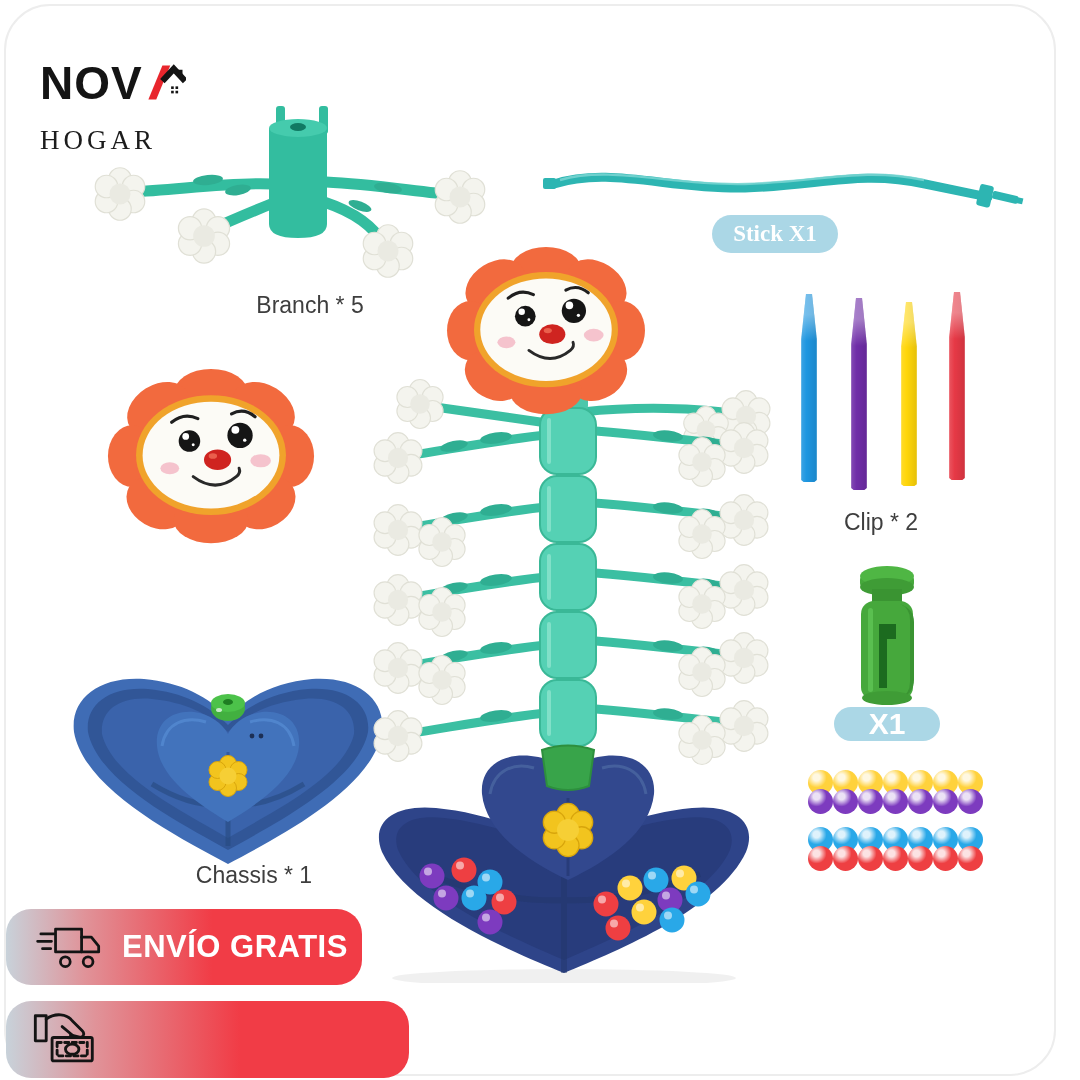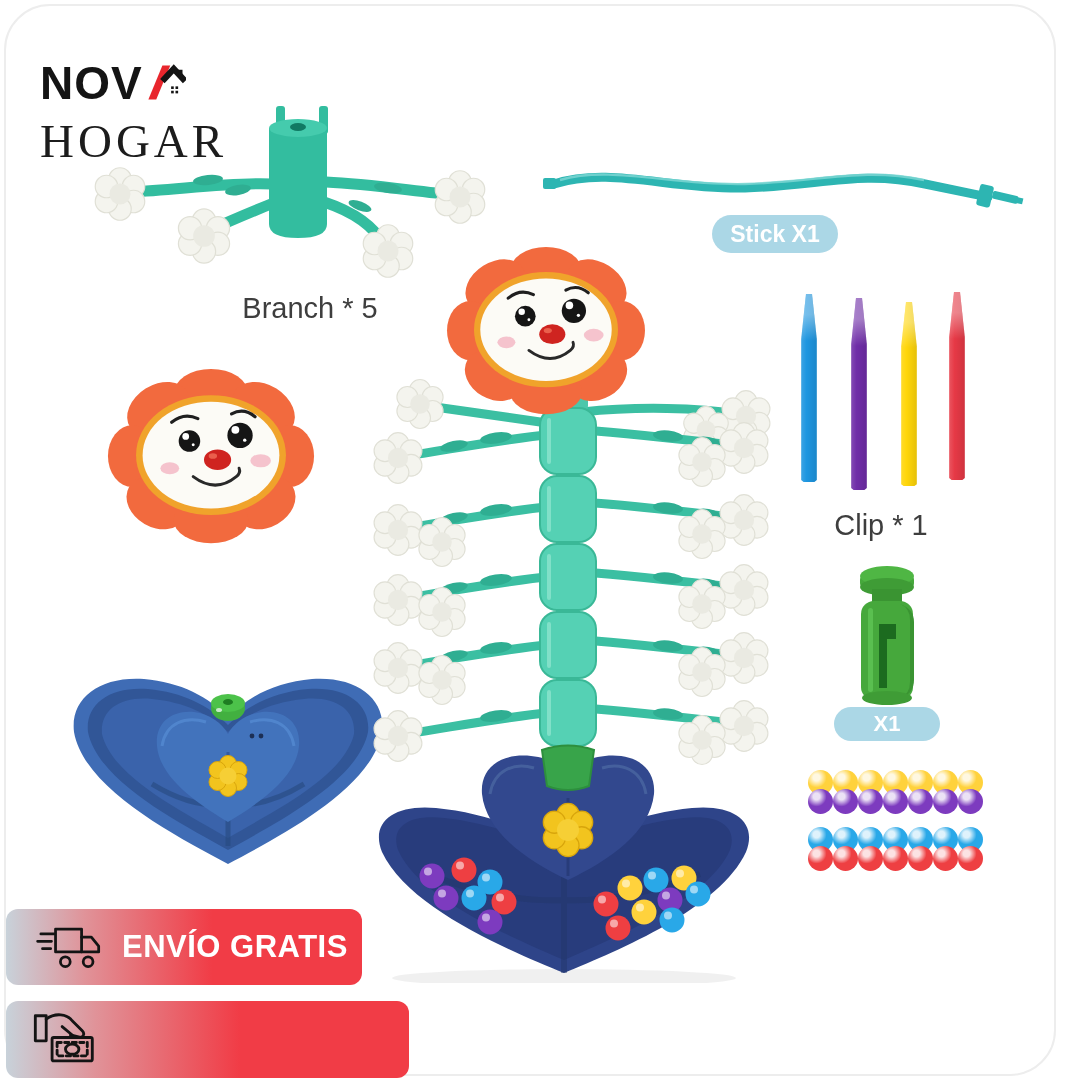--- a/index.html
+++ b/index.html
@@ -5,28 +5,28 @@
   html,body{margin:0;padding:0;background:#ffffff;}
   .canvas{position:relative;width:1060px;height:1080px;background:#ffffff;overflow:hidden;
           font-family:"Liberation Sans",sans-serif;}
   .frame{position:absolute;inset:4px;border:2px solid #ededed;border-radius:46px;pointer-events:none;}
 
   
   .logo{position:absolute;left:40px;top:60px;}
   .logo-row{display:flex;align-items:flex-start;}
   .logo-nov{font-size:46px;font-weight:800;letter-spacing:1px;color:#141414;line-height:1;}
   .logo-a{width:42px;height:44px;margin-left:1px;}
-  .logo-hogar{font-family:"Liberation Serif",serif;font-size:47px;letter-spacing:4px;color:#1c1c1c;margin-top:8px;}
-
-  
-  .part-label{position:absolute;transform:translateX(-50%);font-size:29px;color:var(--label-gray,#3e3e3e);white-space:nowrap;}
+  .logo-hogar{font-family:"Liberation Serif",serif;font-size:27px;letter-spacing:4px;color:#1c1c1c;margin-top:19px;}
+
+  
+  .part-label{position:absolute;transform:translateX(-50%);font-size:23px;color:var(--label-gray,#3e3e3e);white-space:nowrap;}
   .badge{position:absolute;transform:translateX(-50%);background:var(--badge-blue,#abd7e6);color:#ffffff;
          font-weight:bold;border-radius:22px;display:flex;align-items:center;justify-content:center;white-space:nowrap;}
-  .badge.stick{left:775px;top:215px;width:126px;height:38px;font-size:23px;}
-  .badge.lock{left:887px;top:707px;width:106px;height:34px;font-size:22px;}
+  .badge.stick{left:775px;top:215px;width:126px;height:38px;font-size:23px;font-family:Liberation Serif, serif;}
+  .badge.lock{left:887px;top:707px;width:106px;height:34px;font-size:30px;}
 
   
   .branch-svg{position:absolute;left:88px;top:98px;}
   .stick-svg{position:absolute;left:540px;top:156px;}
   .flower-svg{position:absolute;left:92px;top:368px;}
   .lock-svg{position:absolute;left:848px;top:560px;}
   .chassis-svg{position:absolute;left:56px;top:624px;}
   .toy-svg{position:absolute;left:368px;top:238px;}
 
   
@@ -39,21 +39,21 @@
 
   
   .beads-grid{position:absolute;left:808px;top:770px;}
   .bead-row{display:flex;height:25px;}
   .bead-row:nth-child(2){margin-top:-6px;}
   .bead-row:nth-child(3){margin-top:13px;}
   .bead-row:nth-child(4){margin-top:-6px;}
   .bead{width:25px;height:25px;border-radius:50%;}
 
   
-  .banner{position:absolute;display:flex;align-items:center;border-radius:12px;
+  .banner{position:absolute;display:flex;align-items:center;border-radius:25px;
           background:linear-gradient(90deg,var(--banner-start,#c8d2da) 0%,#e09399 22%,var(--accent-red,#f13c46) 58%,var(--accent-red,#f13c46) 100%);}
   .banner .txt{color:#ffffff;font-weight:800;letter-spacing:.5px;}
   .banner1{left:6px;top:909px;width:356px;height:76px;}
   .banner1 .ic{margin-left:30px;}
   .banner1 .txt{margin-left:16px;font-size:31px;}
   .banner2{left:6px;top:1001px;width:403px;height:77px;}
   .banner2 .ic{margin-left:24px;}
   .banner2 .txt{margin-left:14px;font-size:32px;}
   .oline{stroke:#141414;stroke-width:3.4;fill:none;stroke-linejoin:round;stroke-linecap:round;}
 
@@ -180,21 +180,21 @@
   <svg class="flower-svg" width="238" height="178" viewBox="0 0 240 190">
     <use href="#flowerFace"></use>
   </svg>
 
   <div class="clips">
       <div class="clip" style="background: linear-gradient(rgba(255, 255, 255, 0.38) 0px, rgba(255, 255, 255, 0.38) 11%, rgba(255, 255, 255, 0) 25%), linear-gradient(90deg, rgba(255, 255, 255, 0.32), rgba(255, 255, 255, 0) 42%, rgba(0, 0, 0, 0.16) 96%), rgb(30, 150, 224);"></div>
       <div class="clip" style="background: linear-gradient(rgba(255, 255, 255, 0.38) 0px, rgba(255, 255, 255, 0.38) 11%, rgba(255, 255, 255, 0) 25%), linear-gradient(90deg, rgba(255, 255, 255, 0.32), rgba(255, 255, 255, 0) 42%, rgba(0, 0, 0, 0.16) 96%), rgb(111, 45, 168);"></div>
       <div class="clip" style="background: linear-gradient(rgba(255, 255, 255, 0.38) 0px, rgba(255, 255, 255, 0.38) 11%, rgba(255, 255, 255, 0) 25%), linear-gradient(90deg, rgba(255, 255, 255, 0.32), rgba(255, 255, 255, 0) 42%, rgba(0, 0, 0, 0.16) 96%), rgb(255, 214, 10);"></div>
       <div class="clip" style="background: linear-gradient(rgba(255, 255, 255, 0.38) 0px, rgba(255, 255, 255, 0.38) 11%, rgba(255, 255, 255, 0) 25%), linear-gradient(90deg, rgba(255, 255, 255, 0.32), rgba(255, 255, 255, 0) 42%, rgba(0, 0, 0, 0.16) 96%), rgb(230, 57, 70);"></div>
     </div>
-  <div class="part-label" style="left:881px;top:509px">Clip * 1</div>
+  <div class="part-label" style="left:881px;top:509px">Clip * 2</div>
 
   <svg class="lock-svg" width="78" height="148" viewBox="0 0 78 148">
     <rect x="12" y="16" width="54" height="11" rx="4" fill="#46a83c"></rect>
     <ellipse cx="39" cy="16" rx="27" ry="10" fill="#4fb644"></ellipse>
     <ellipse cx="39" cy="27" rx="27" ry="9" fill="#3f9c36"></ellipse>
     <rect x="24" y="29" width="30" height="14" fill="#3a9432"></rect>
     <rect x="13" y="41" width="52" height="99" rx="13" fill="#46a83c"></rect>
     <path d="M52,44 q10,4 10,16 v62 q0,12 -10,16 q14,-4 14,-18 v-58 q0,-13 -14,-18 Z" fill="#3a9432"></path>
     <rect x="20" y="48" width="5" height="84" rx="2.5" fill="#5fc455" opacity=".8"></rect>
     <path d="M31,64 h17 v15 h-9 v49 h-8 Z" fill="#1c6b1f"></path>
@@ -211,20 +211,21 @@
     <path d="M106,122 C110,98 130,92 150,98 M238,122 C234,98 214,92 194,98" stroke="#548ad1" stroke-width="3" fill="none" opacity=".8"></path>
     <path d="M172,128 v28" stroke="#335a9e" stroke-width="3"></path>
     <circle cx="196" cy="112" r="2.4" fill="#1c2f55"></circle>
       <circle cx="205" cy="112" r="2.4" fill="#1c2f55"></circle>
     <ellipse cx="172" cy="84" rx="17" ry="13" fill="#42b040"></ellipse>
     <ellipse cx="172" cy="79" rx="17" ry="9" fill="#4cc24a"></ellipse>
     <ellipse cx="172" cy="78" rx="5" ry="3" fill="#1e7d22"></ellipse>
     <ellipse cx="163" cy="86" rx="3" ry="2" fill="#ffffff" opacity=".7"></ellipse>
     <use href="#yf" transform="translate(172,152)"></use>
   </svg>
+  <div class="part-label" style="left:254px;top:862px">Chassis * 1</div>
 
   <div class="beads-grid">
       <div class="bead-row">
         <div class="bead" style="background: radial-gradient(circle at 34% 30%, rgba(255, 255, 255, 0.85) 0px, rgba(255, 255, 255, 0.85) 14%, rgba(255, 255, 255, 0) 42%), rgb(255, 210, 60);"></div>
         <div class="bead" style="background: radial-gradient(circle at 34% 30%, rgba(255, 255, 255, 0.85) 0px, rgba(255, 255, 255, 0.85) 14%, rgba(255, 255, 255, 0) 42%), rgb(255, 210, 60);"></div>
         <div class="bead" style="background: radial-gradient(circle at 34% 30%, rgba(255, 255, 255, 0.85) 0px, rgba(255, 255, 255, 0.85) 14%, rgba(255, 255, 255, 0) 42%), rgb(255, 210, 60);"></div>
         <div class="bead" style="background: radial-gradient(circle at 34% 30%, rgba(255, 255, 255, 0.85) 0px, rgba(255, 255, 255, 0.85) 14%, rgba(255, 255, 255, 0) 42%), rgb(255, 210, 60);"></div>
         <div class="bead" style="background: radial-gradient(circle at 34% 30%, rgba(255, 255, 255, 0.85) 0px, rgba(255, 255, 255, 0.85) 14%, rgba(255, 255, 255, 0) 42%), rgb(255, 210, 60);"></div>
         <div class="bead" style="background: radial-gradient(circle at 34% 30%, rgba(255, 255, 255, 0.85) 0px, rgba(255, 255, 255, 0.85) 14%, rgba(255, 255, 255, 0) 42%), rgb(255, 210, 60);"></div>
         <div class="bead" style="background: radial-gradient(circle at 34% 30%, rgba(255, 255, 255, 0.85) 0px, rgba(255, 255, 255, 0.85) 14%, rgba(255, 255, 255, 0) 42%), rgb(255, 210, 60);"></div>

